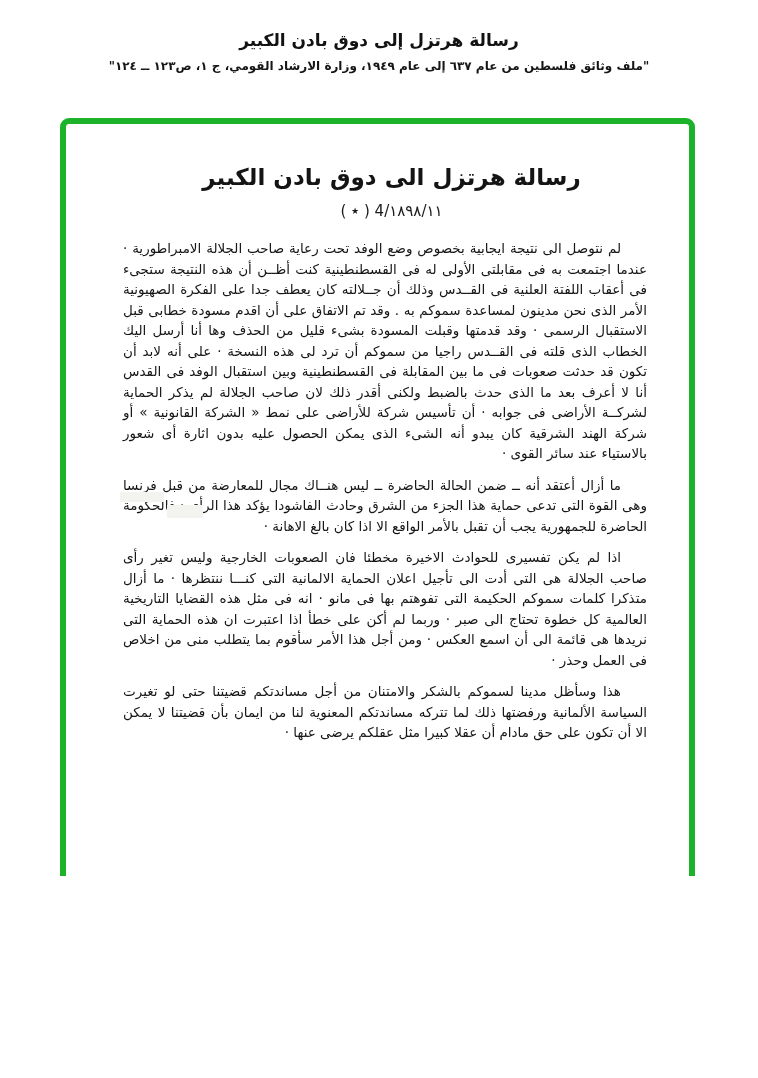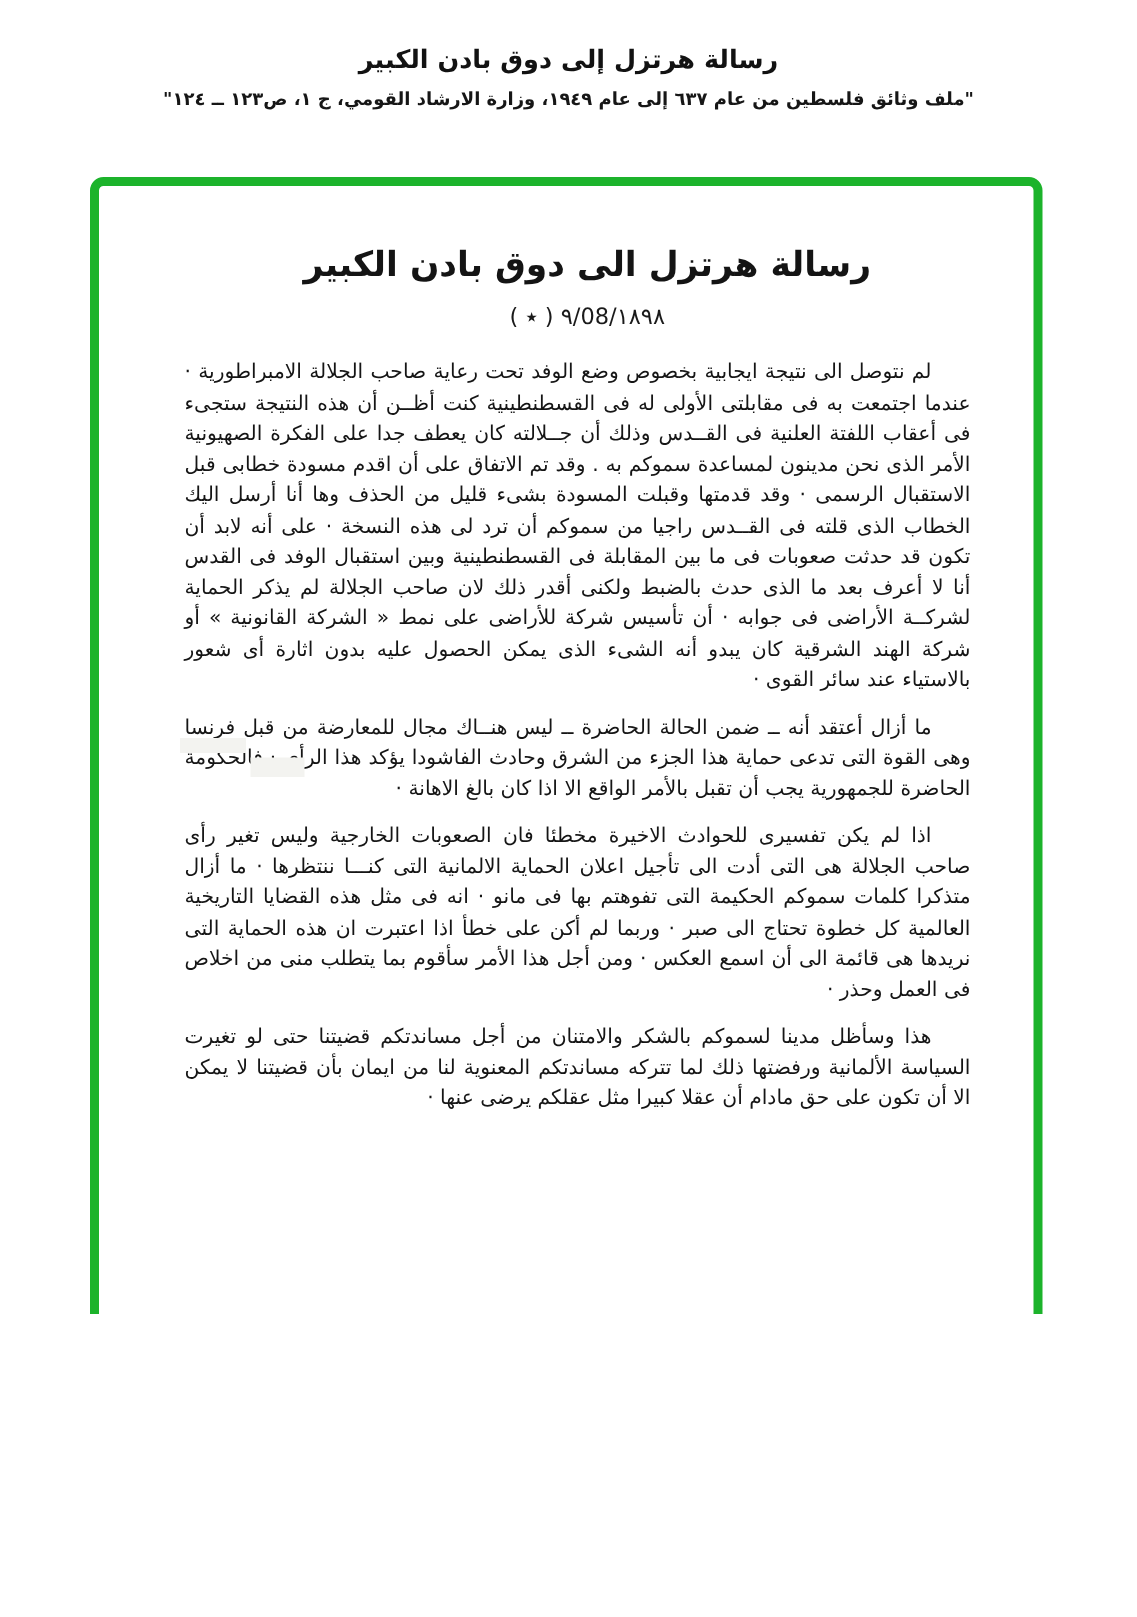--- a/index.html
+++ b/index.html
@@ -127,21 +127,21 @@
 
 <div class="page">
 
   <div class="outer-header">
     <div class="outer-title">رسالة هرتزل إلى دوق بادن الكبير</div>
     <div class="outer-source">"ملف وثائق فلسطين من عام ٦٣٧ إلى عام ١٩٤٩، وزارة الارشاد القومي، ج ١، ص١٢٣ ــ ١٢٤"</div>
   </div>
 
   <div class="doc-frame">
     <div class="doc-title">رسالة هرتزل الى دوق بادن الكبير</div>
-    <div class="doc-date">١٨٩٨/08/٩ ( ٭ )</div>
+    <div class="doc-date">١٨٩٨/١١/4 ( ٭ )</div>
 
     <div class="doc-body">
       <p>لم نتوصل الى نتيجة ايجابية بخصوص وضع الوفد تحت رعاية صاحب الجلالة الامبراطورية · عندما اجتمعت به فى مقابلتى الأولى له فى القسطنطينية كنت أظــن أن هذه النتيجة ستجىء فى أعقاب اللفتة العلنية فى القــدس وذلك أن جــلالته كان يعطف جدا على الفكرة الصهيونية الأمر الذى نحن مدينون لمساعدة سموكم به . وقد تم الاتفاق على أن اقدم مسودة خطابى قبل الاستقبال الرسمى · وقد قدمتها وقبلت المسودة بشىء قليل من الحذف وها أنا أرسل اليك الخطاب الذى قلته فى القــدس راجيا من سموكم أن ترد لى هذه النسخة · على أنه لابد أن تكون قد حدثت صعوبات فى ما بين المقابلة فى القسطنطينية وبين استقبال الوفد فى القدس أنا لا أعرف بعد ما الذى حدث بالضبط ولكنى أقدر ذلك لان صاحب الجلالة لم يذكر الحماية لشركــة الأراضى فى جوابه · أن تأسيس شركة للأراضى على نمط « الشركة القانونية » أو شركة الهند الشرقية كان يبدو أنه الشىء الذى يمكن الحصول عليه بدون اثارة أى شعور بالاستياء عند سائر القوى ·</p>
       <p>ما أزال أعتقد أنه ــ ضمن الحالة الحاضرة ــ ليس هنــاك مجال للمعارضة من قبل فرنسا وهى القوة التى تدعى حماية هذا الجزء من الشرق وحادث الفاشودا يؤكد هذا الرأى · فالحكومة الحاضرة للجمهورية يجب أن تقبل بالأمر الواقع الا اذا كان بالغ الاهانة ·</p>
       <p>اذا لم يكن تفسيرى للحوادث الاخيرة مخطئا فان الصعوبات الخارجية وليس تغير رأى صاحب الجلالة هى التى أدت الى تأجيل اعلان الحماية الالمانية التى كنـــا ننتظرها · ما أزال متذكرا كلمات سموكم الحكيمة التى تفوهتم بها فى مانو · انه فى مثل هذه القضايا التاريخية العالمية كل خطوة تحتاج الى صبر · وربما لم أكن على خطأ اذا اعتبرت ان هذه الحماية التى نريدها هى قائمة الى أن اسمع العكس · ومن أجل هذا الأمر سأقوم بما يتطلب منى من اخلاص فى العمل وحذر ·</p>
       <p>هذا وسأظل مدينا لسموكم بالشكر والامتنان من أجل مساندتكم قضيتنا حتى لو تغيرت السياسة الألمانية ورفضتها ذلك لما تتركه مساندتكم المعنوية لنا من ايمان بأن قضيتنا لا يمكن الا أن تكون على حق  مادام أن عقلا كبيرا مثل عقلكم يرضى عنها ·</p>
     </div>
 
     <div class="footnote-wrap">
       <div class="footnote-rule"></div>

